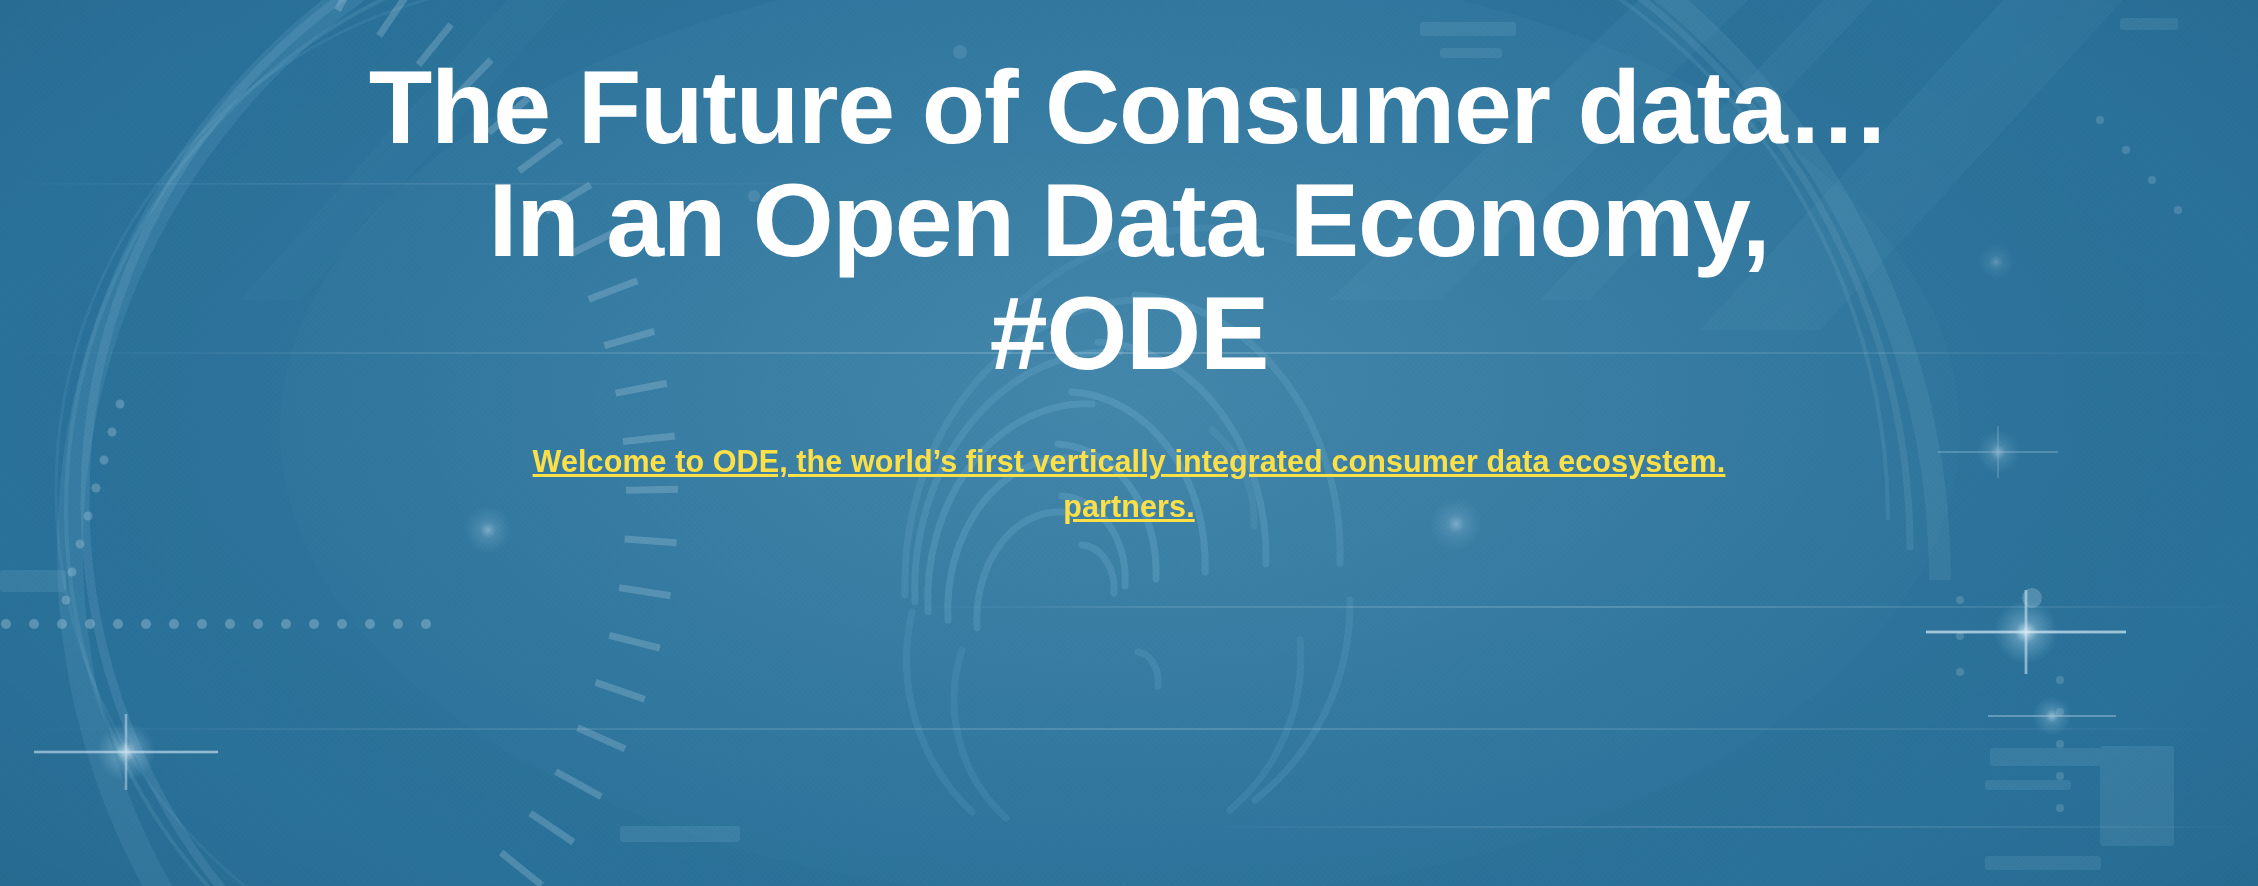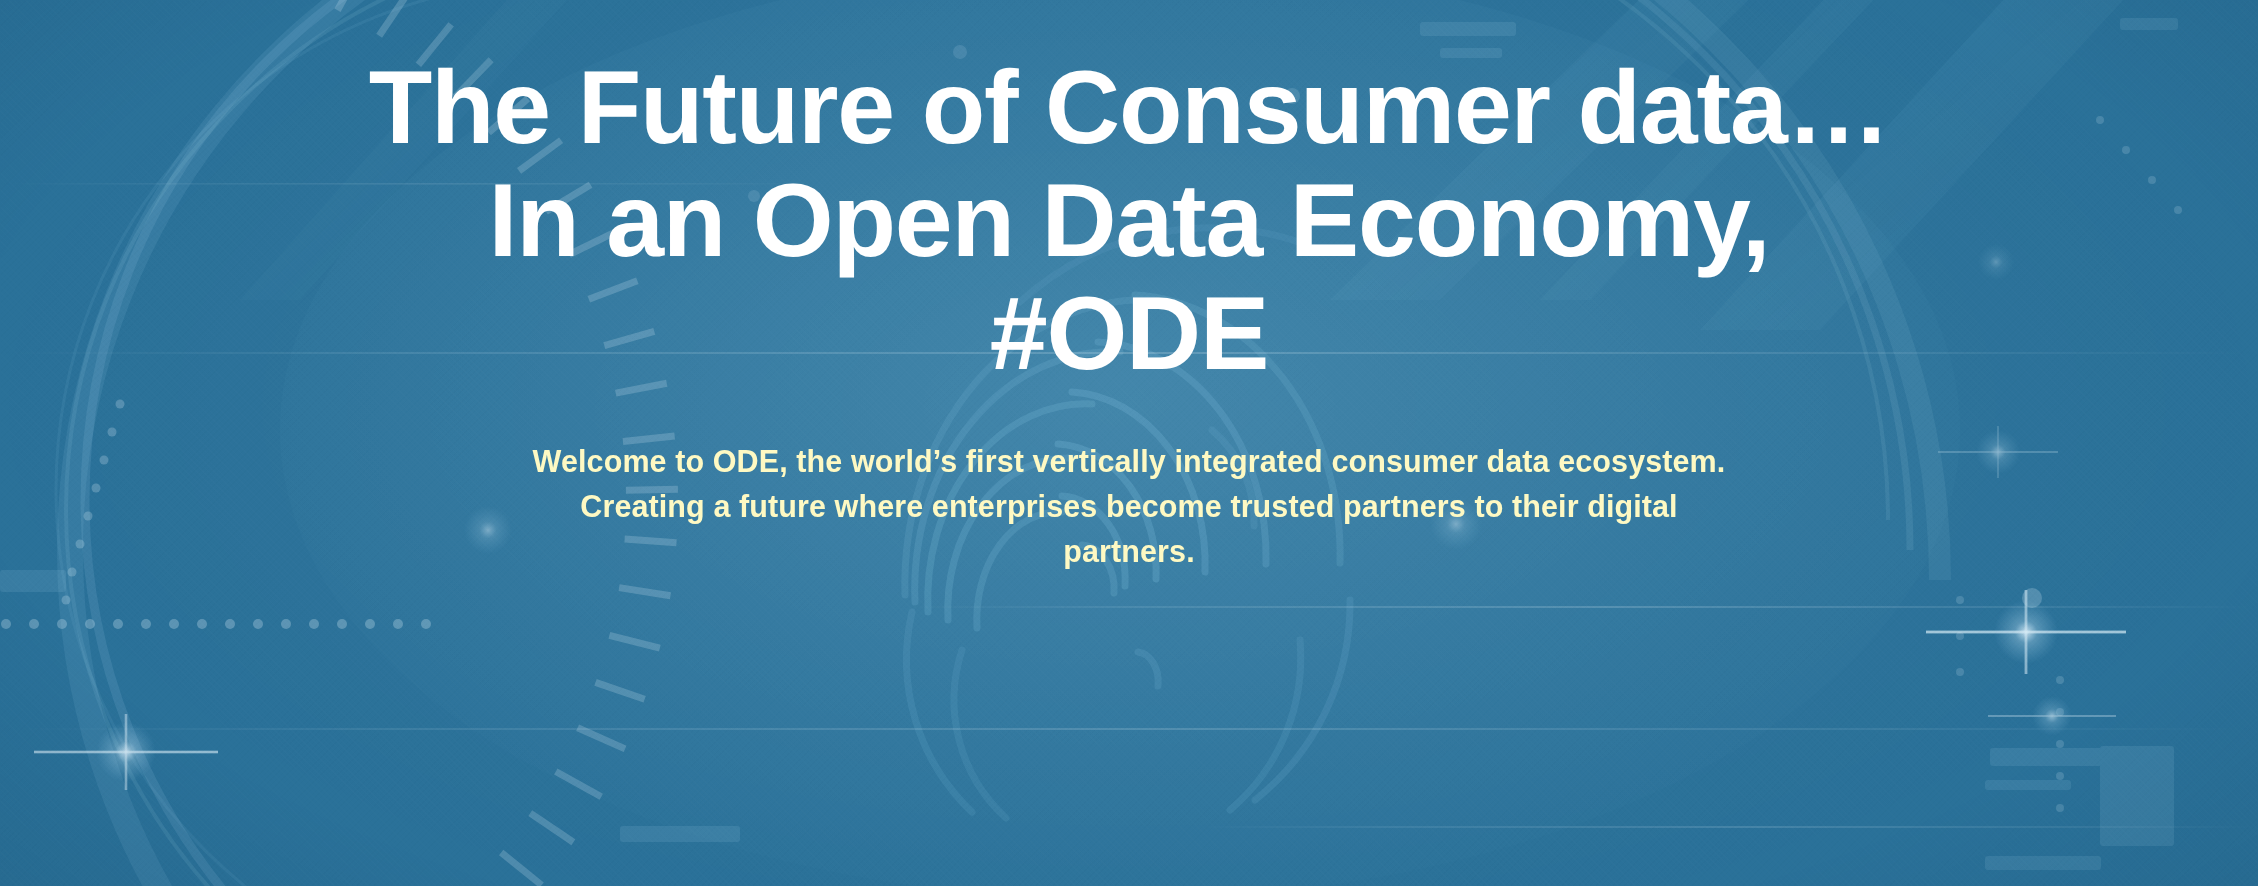--- a/index.html
+++ b/index.html
@@ -91,25 +91,26 @@
 
   #headline .hl-line {
     display: block;
     white-space: nowrap;
   }
 
   #subtitle {
     margin-top: 48px;
     width: 1750px;
     text-align: center;
-    color: #fef9c3;
+    color: #fde047;
     font-size: 30.5px;
     line-height: 45px;
     font-weight: bold;
     letter-spacing: 0.1px;
+    text-decoration: underline;
   }
 
   #subtitle .sub-line { display: block; }
 </style>
 </head>
 <body>
 
 <div id="hero">
 
   <div class="bg-layer bg-base"></div>
@@ -351,18 +352,17 @@
   <div id="content">
 
     <h1 id="headline">
       <span class="hl-line">The Future of Consumer data…</span>
       <span class="hl-line">In an Open Data Economy,</span>
       <span class="hl-line">#ODE</span>
     </h1>
 
     <p id="subtitle">
       <span class="sub-line">Welcome to ODE, the world’s first vertically integrated consumer data ecosystem.</span>
-      <span class="sub-line">Creating a future where enterprises become trusted partners to their digital</span>
       <span class="sub-line">partners.</span>
     </p>
 
   </div>
 </div>
 
 </body></html>

